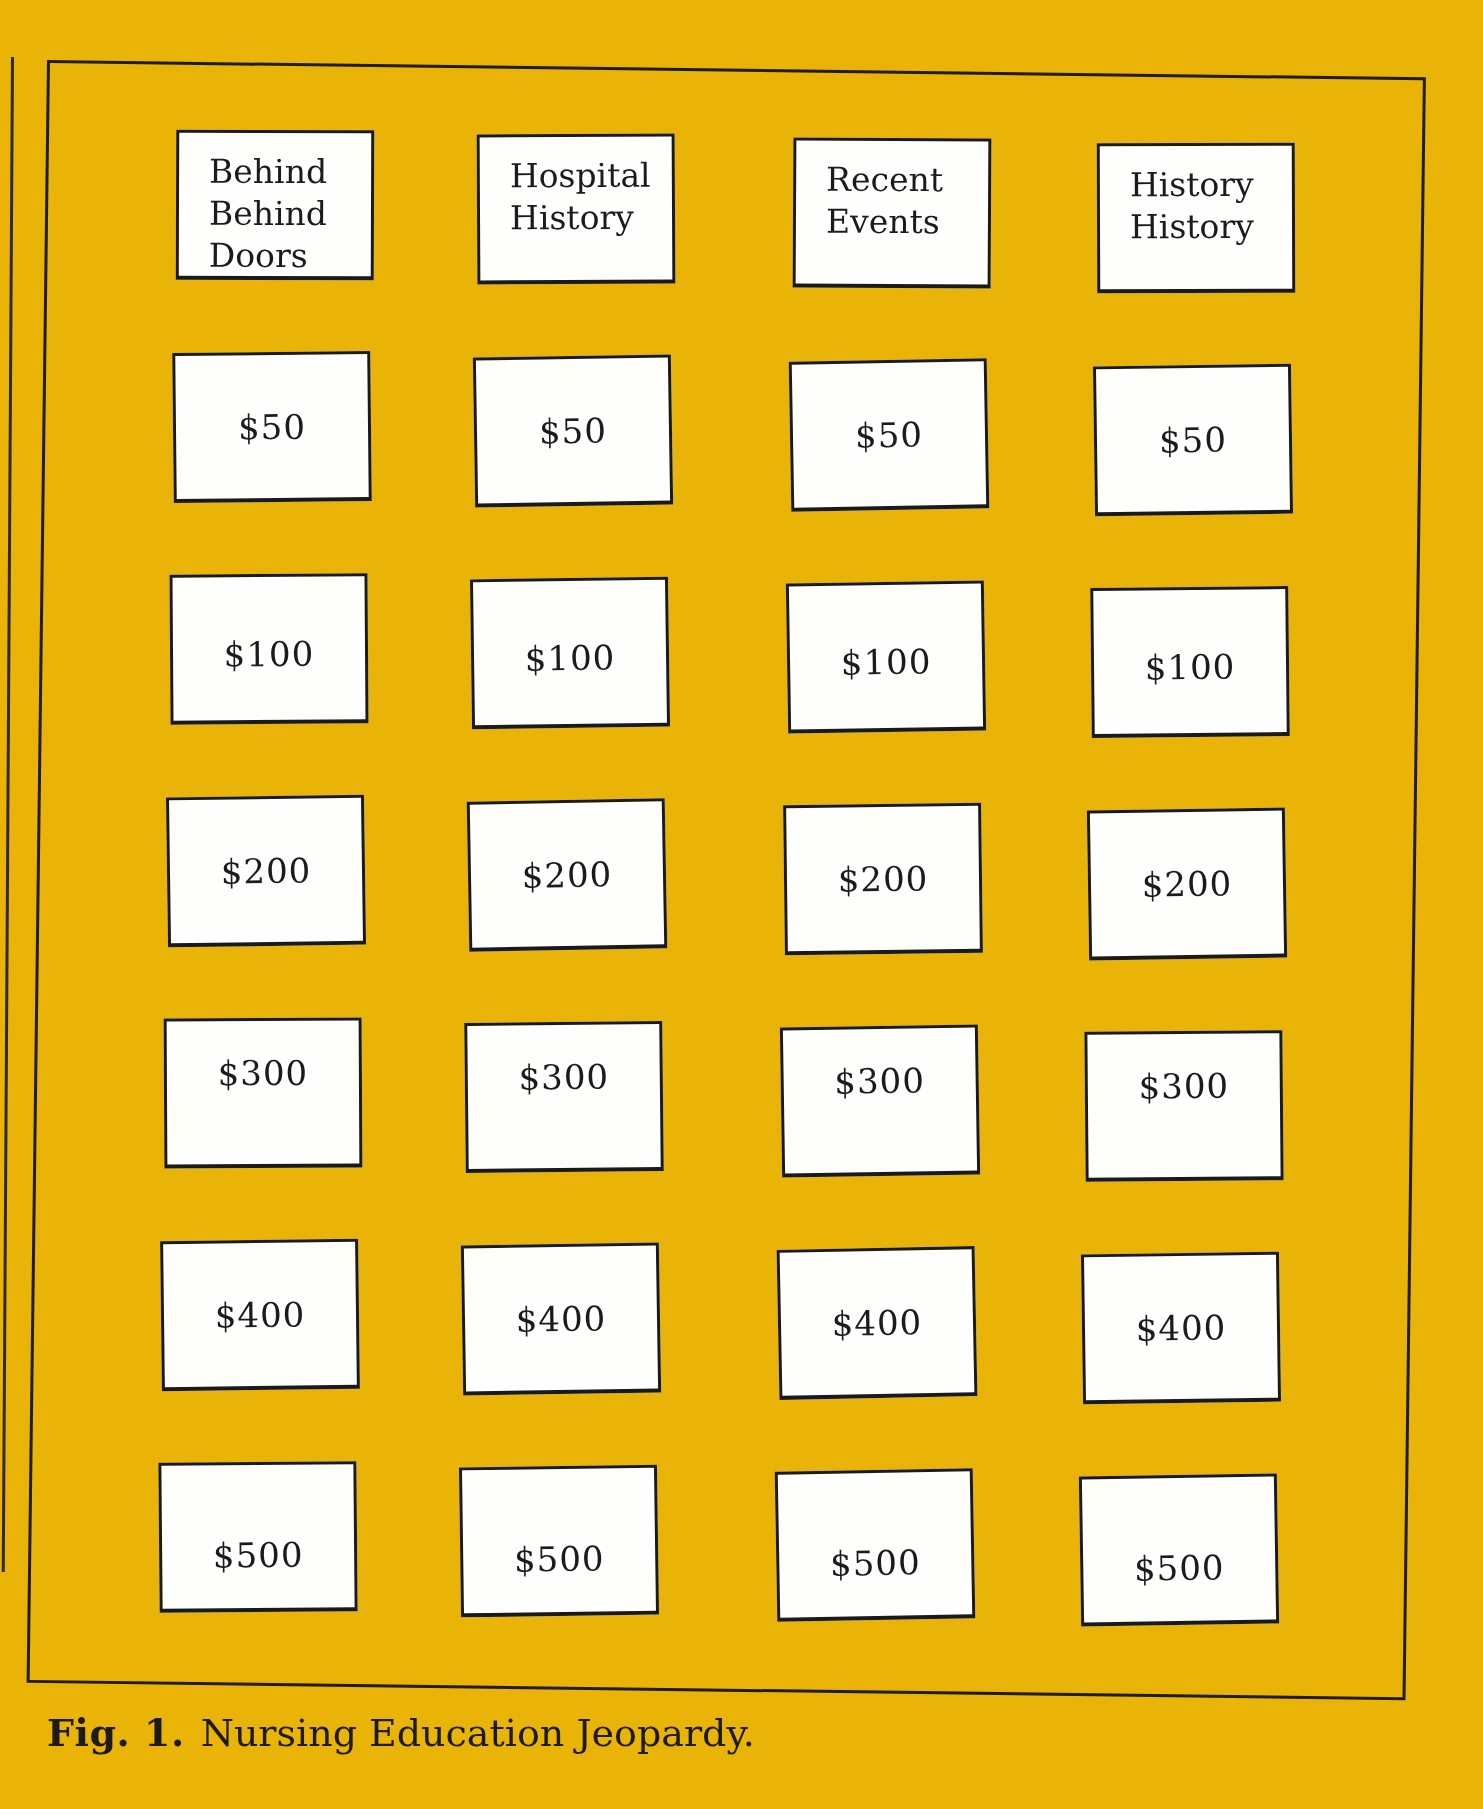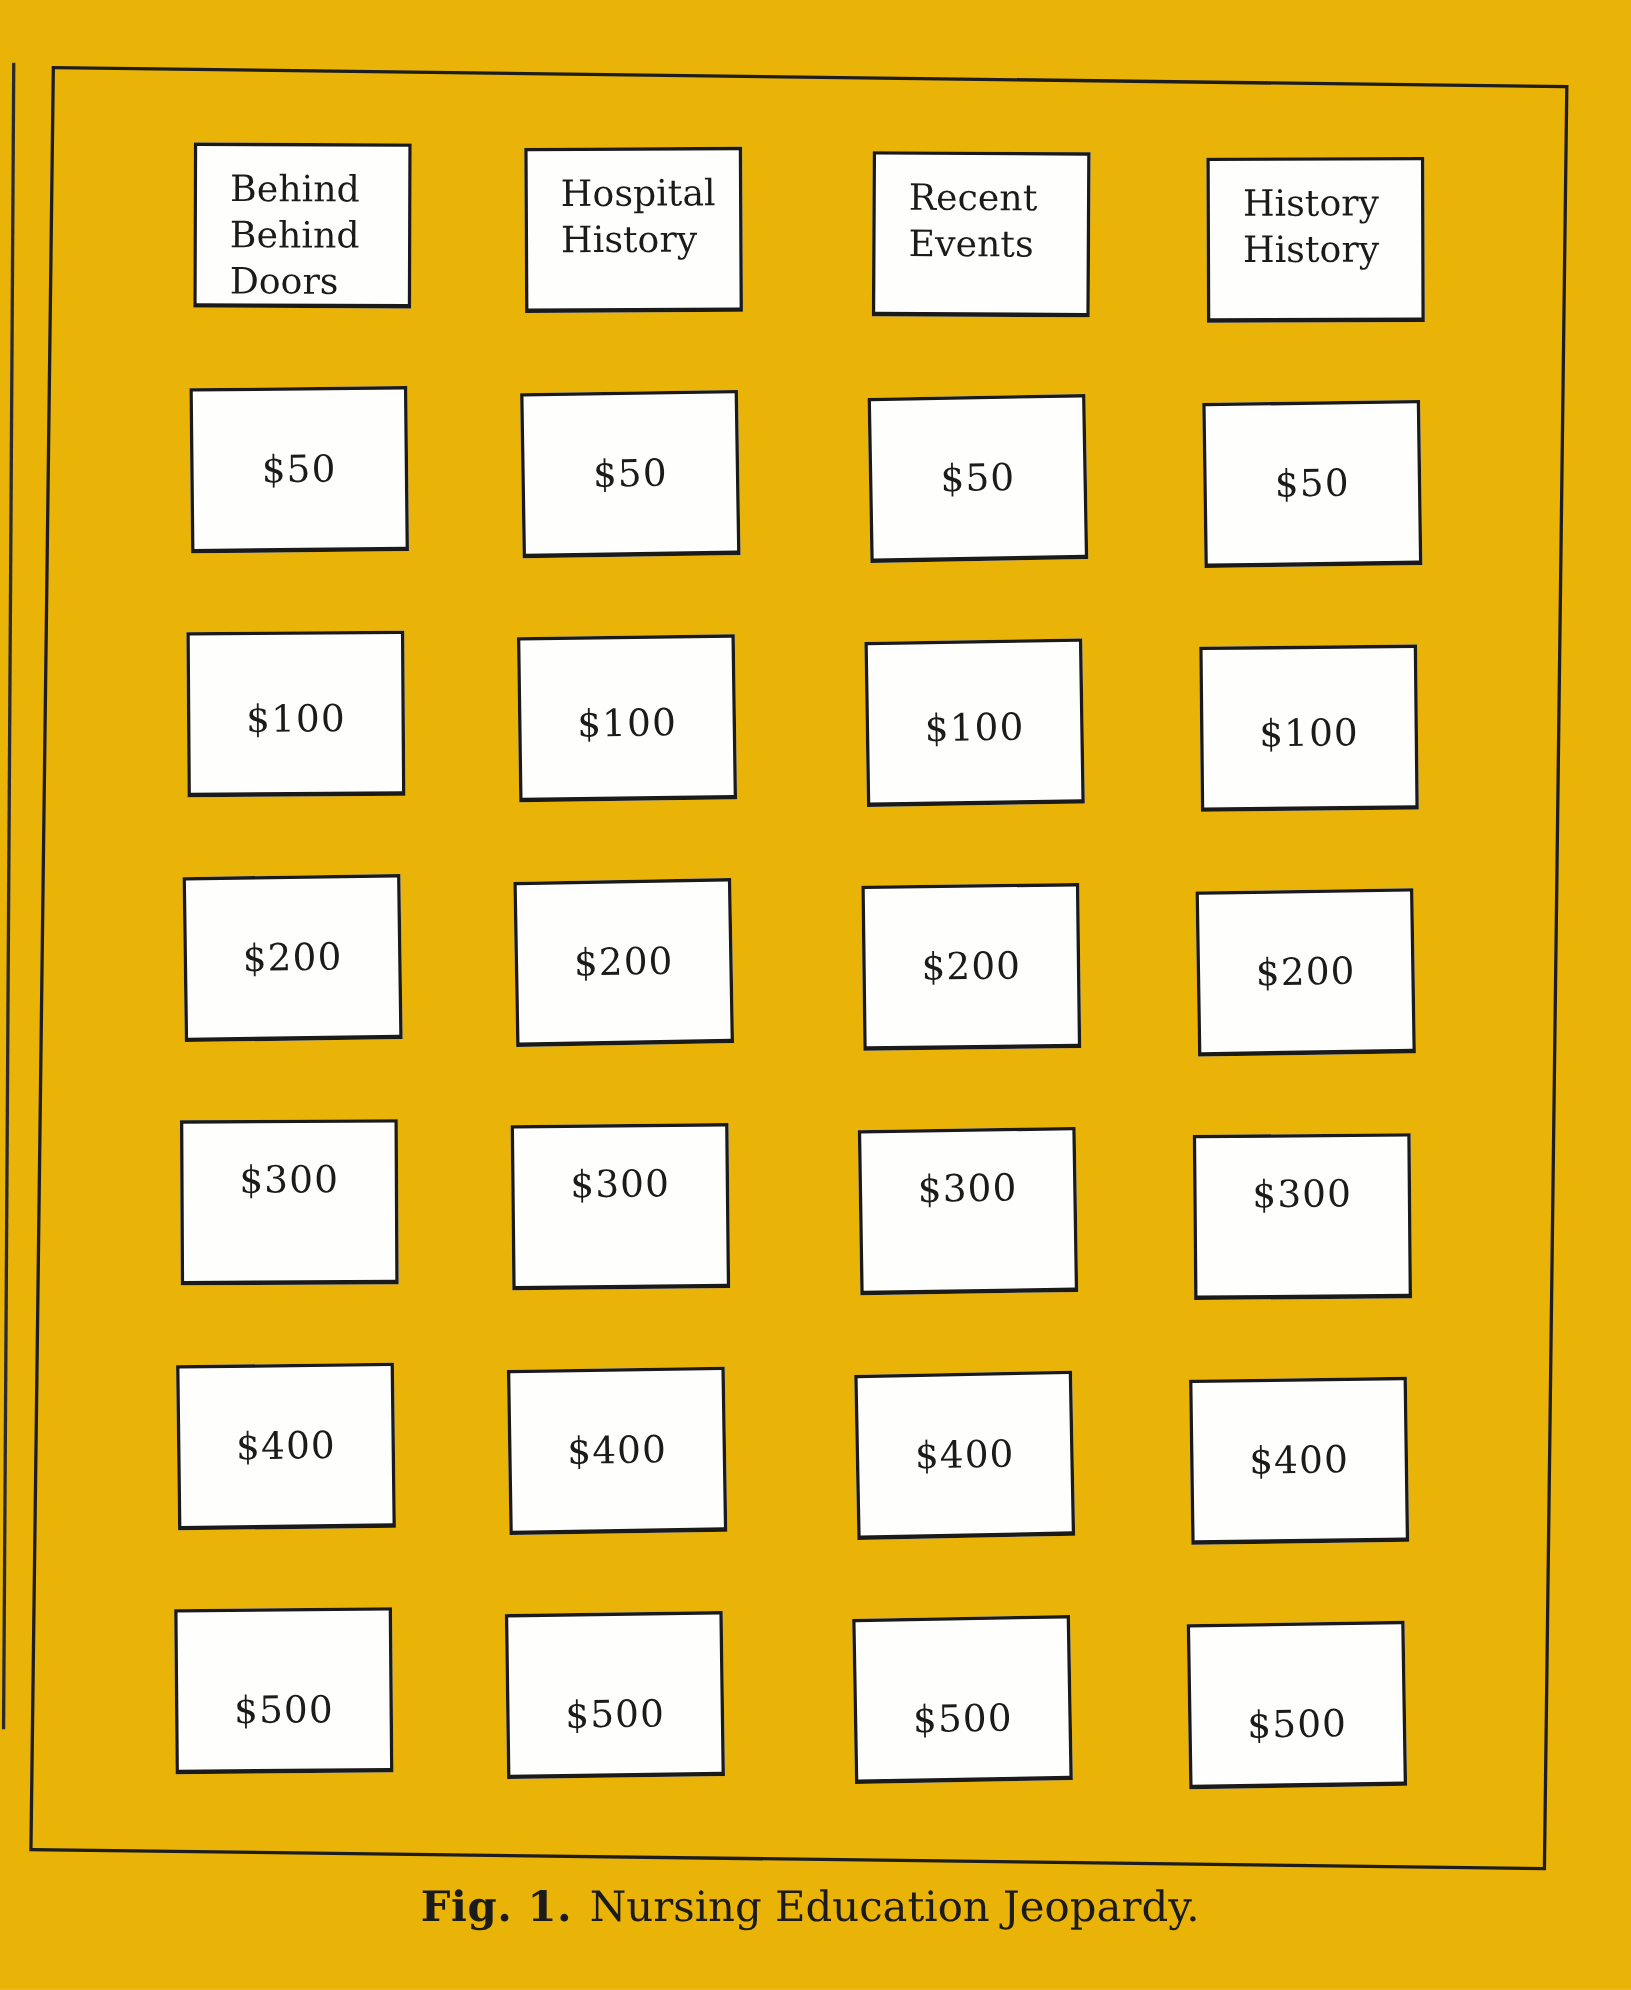--- a/index.html
+++ b/index.html
@@ -49,21 +49,20 @@
     justify-content:center;
   }
   .card.value .val{
     font-size:34px;
     letter-spacing:1px;
   }
   .caption{
     position:absolute;
     left:47px;top:1710px;
     width:1379px;
-    text-align:center;
     font-size:38px;
     white-space:nowrap;
   }
   .caption .cap-bold{font-weight:bold;margin-right:16px;letter-spacing:0.5px;}
 </style>
 </head>
 <body>
 
 <div class="page">
   <div class="page-edge"></div>

